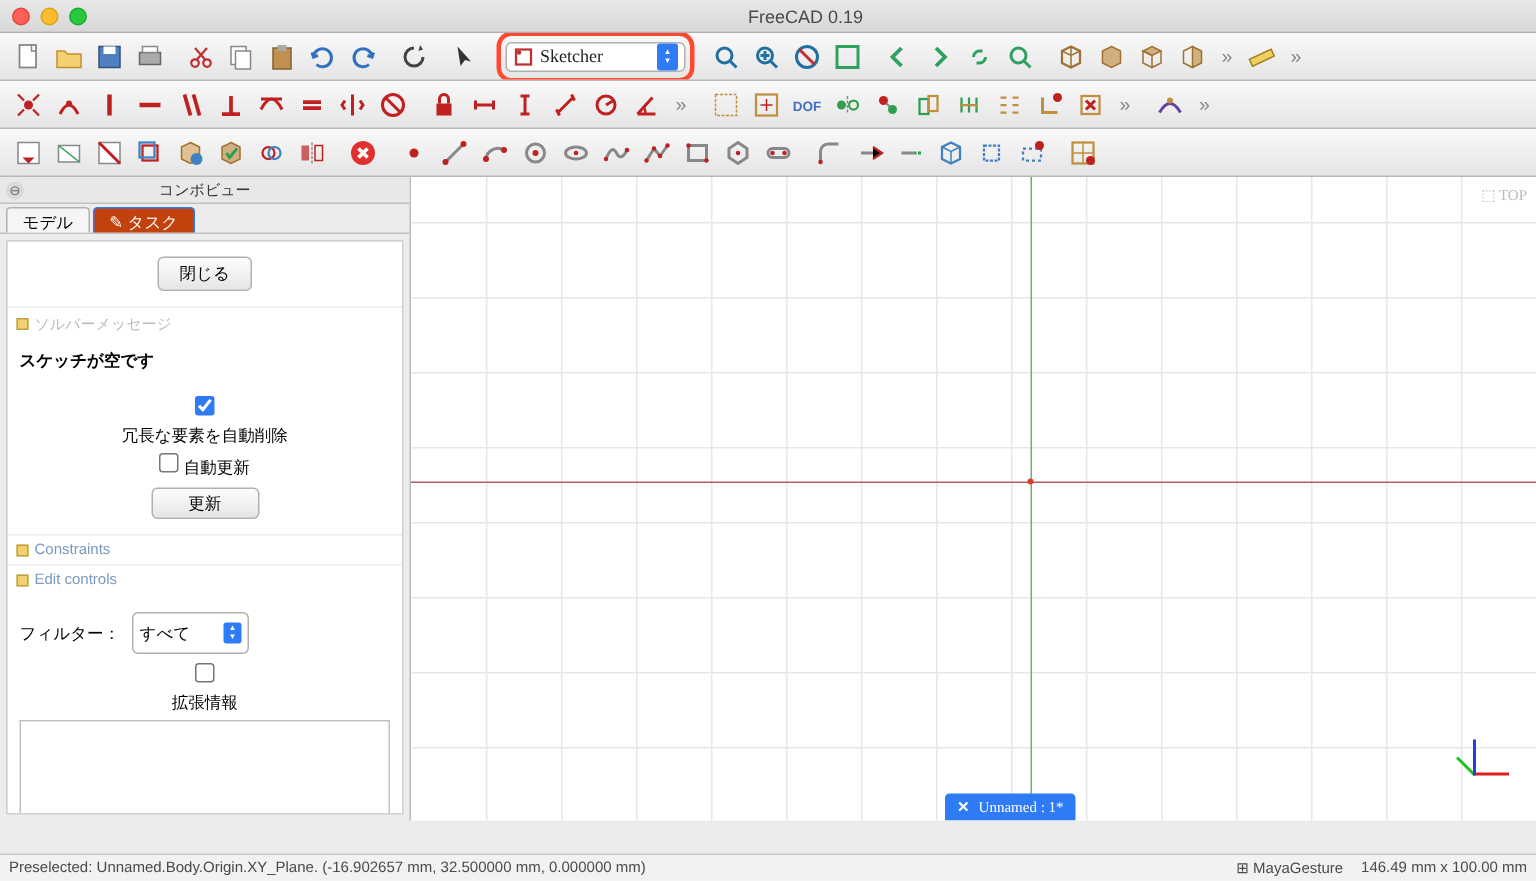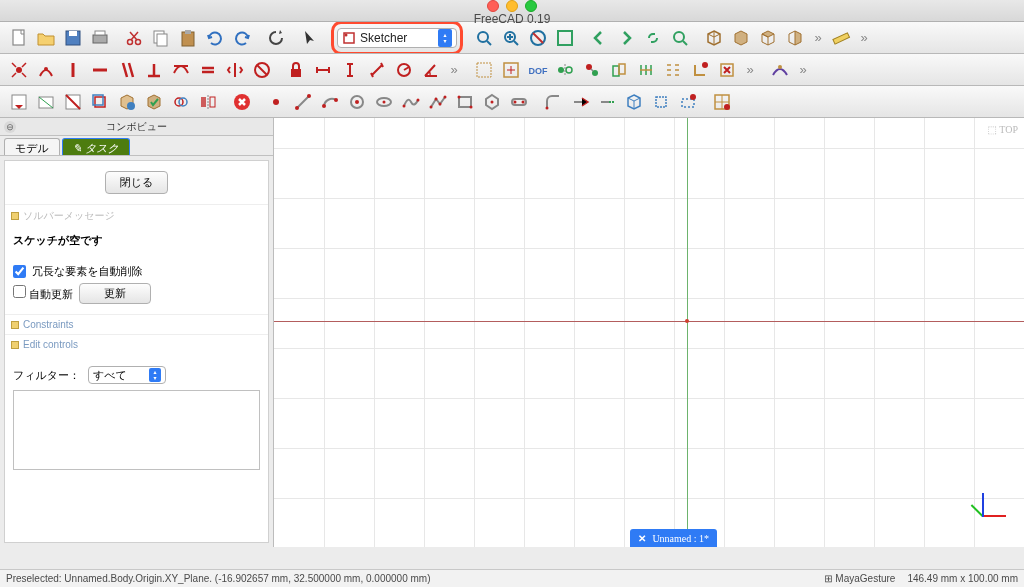--- a/index.html
+++ b/index.html
@@ -1,47 +1,47 @@
 <!DOCTYPE html>
 <html><head>
 <meta charset="utf-8">
 <style>
 * { box-sizing: border-box; margin: 0; padding: 0; }
 body { font-family: -apple-system, BlinkMacSystemFont, "Helvetica Neue", sans-serif; font-size: 11px; background: #ececec; width: 1024px; height: 587px; overflow: hidden; position: relative; }
-.titlebar { height: 22px; background: linear-gradient(#e8e8e8,#d8d8d8); border-bottom: 1px solid #b0b0b0; display: flex; align-items: center; padding: 0 8px; flex-direction: column; }
+.titlebar { height: 22px; background: linear-gradient(#e8e8e8,#d8d8d8); border-bottom: 1px solid #b0b0b0; display: flex; align-items: center; padding: 0 8px; }
 .traffic { display: flex; gap: 7px; }
 .traffic span { width: 12px; height: 12px; border-radius: 50%; display: block; }
 .tl-close { background: #ff5f57; border: 1px solid #e14640; }
 .tl-min { background: #ffbd2e; border: 1px solid #e1a116; }
 .tl-max { background: #28c940; border: 1px solid #1aab29; }
 .title { flex: 1; text-align: center; color: #4a4a4a; font-size: 12px; }
 .toolbar { background: linear-gradient(#f9f9f9,#e5e5e5); border-bottom: 1px solid #b8b8b8; display: flex; align-items: center; padding: 3px 6px; gap: 1px; flex-wrap: nowrap; overflow: hidden; height: 32px; }
 .tb-icon { width: 26px; height: 26px; display: flex; align-items: center; justify-content: center; cursor: pointer; border-radius: 3px; flex-shrink: 0; }
 .tb-sep { width: 6px; height: 22px; flex-shrink: 0; }
 .tb-overflow { color: #888; font-size: 13px; width: 18px; }
-.workbench-wrap { display: flex; align-items: center; border: 3px solid #ff4a2f; border-radius: 10px; padding: 14px 3px; height: 28px; flex-shrink: 0; }
+.workbench-wrap { display: flex; align-items: center; border: 3px solid #ff4a2f; border-radius: 10px; padding: 14px 3px; height: 28px; flex-shrink: 0; font-family: Liberation Serif, serif; }
 .workbench { background: #fff; border: 1px solid #b0b0b0; border-radius: 4px; height: 20px; width: 120px; display: flex; align-items: center; padding: 0 4px; gap: 4px; }
 .workbench-name { font-size: 12px; color: #222; flex: 1; }
 .wb-arrows { background: #2f7bf5; color: #fff; width: 14px; height: 18px; display: flex; flex-direction: column; align-items: center; justify-content: center; border-radius: 2px; font-size: 6px; line-height: 6px; }
 .main { display: flex; height: calc(100% - 22px - 96px - 40px); }
 .panel { width: 274px; background: #ececec; border-right: 1px solid #bcbcbc; overflow: hidden; position: relative; }
 .panel-title { height: 18px; background: #e8e8e8; border-bottom: 1px solid #c0c0c0; display: flex; align-items: center; justify-content: center; font-size: 10px; color: #333; gap: 4px; }
 .panel-close { width: 12px; height: 12px; background: #d9d9d9; border-radius: 50%; position: absolute; left: 4px; top: 3px; color: #666; font-size: 9px; display: flex; align-items: center; justify-content: center; }
 .tabs { display: flex; padding: 2px 4px 0 4px; border-bottom: 1px solid #c0c0c0; height: 20px; }
 .tab { padding: 2px 10px; font-size: 11px; border: 1px solid #b0b0b0; border-bottom: none; background: #f5f5f5; border-radius: 3px 3px 0 0; margin-right: 2px; cursor: pointer; }
-.tab.active { background: #4d7c0f; color: #fff; border-color: #2f7bf5; font-style: italic; }
+.tab.active { background: #c2410c; color: #fff; border-color: #2f7bf5; }
 .panel-body { background: #fff; margin: 4px; border: 1px solid #d0d0d0; padding: 0; height: calc(100% - 46px); overflow: auto; }
 .btn { background: linear-gradient(#fdfdfd,#e5e5e5); border: 1px solid #b0b0b0; border-radius: 4px; padding: 3px 14px; font-size: 11px; cursor: pointer; }
 .section { padding: 6px 8px; }
 .sec-head { color: #bbb; font-size: 10px; padding: 4px 6px; border-top: 1px solid #eee; display: flex; align-items: center; gap: 4px; }
 .sec-head .chev { width: 8px; height: 8px; background: #f0d070; border: 1px solid #c0a040; }
-.check-row { display: flex; align-items: center; gap: 6px; margin: 4px 0; }
+.check-row { display: flex; align-items: center; gap: 6px; margin: 4px 0; flex-direction: column; }
 .check-row input { accent-color: #2f7bf5; }
 .filter-row { display: flex; align-items: center; gap: 8px; margin: 6px 0; }
-.select { background: #fff; border: 1px solid #b0b0b0; border-radius: 4px; padding: 1px 4px; display: flex; align-items: center; height: 18px; }
+.select { background: #fff; border: 1px solid #b0b0b0; border-radius: 4px; padding: 1px 4px; display: flex; align-items: center; height: 28px; }
 .textarea { width: 100%; height: 80px; background: #fff; border: 1px solid #c0c0c0; }
 .viewport { flex: 1; background: #fff; position: relative; overflow: hidden; font-family: Liberation Serif, serif; }
 .grid { position: absolute; inset: 0; }
 .gline { position: absolute; background: #e7e7e7; }
 .gline.v { width: 1px; height: 100%; }
 .gline.h { height: 1px; width: 100%; }
 .axis-h { position: absolute; left: 0; right: 0; height: 1px; background: #b35d5d; top: 203px; }
 .axis-v { position: absolute; top: 0; bottom: 0; width: 1px; background: #6db36d; left: 413px; }
 .origin { position: absolute; width: 4px; height: 4px; background: #d04030; border-radius: 50%; top: 201px; left: 411px; }
 .axis-widget { position: absolute; right: 8px; bottom: 28px; width: 36px; height: 36px; }
@@ -598,20 +598,24 @@
           <span style="color:#7a9ac0">Edit controls</span>
         </div>
       <div class="section">
         <div class="filter-row">
           <span>フィルター：</span>
           <div class="select">
             <span style="min-width:56px;">すべて</span>
             <span class="wb-arrows" style="width:12px;height:14px;">▴<br>▾</span>
           </div>
         </div>
+        <div class="check-row">
+            <input type="checkbox" style="">
+            <span>拡張情報</span>
+          </div>
         <div class="textarea"></div>
       </div>
     </div>
   </div>
 
   <div class="viewport">
     <div class="grid">
 
       <div class="gline v" style="left:50px"></div>
         <div class="gline v" style="left:100px"></div>

